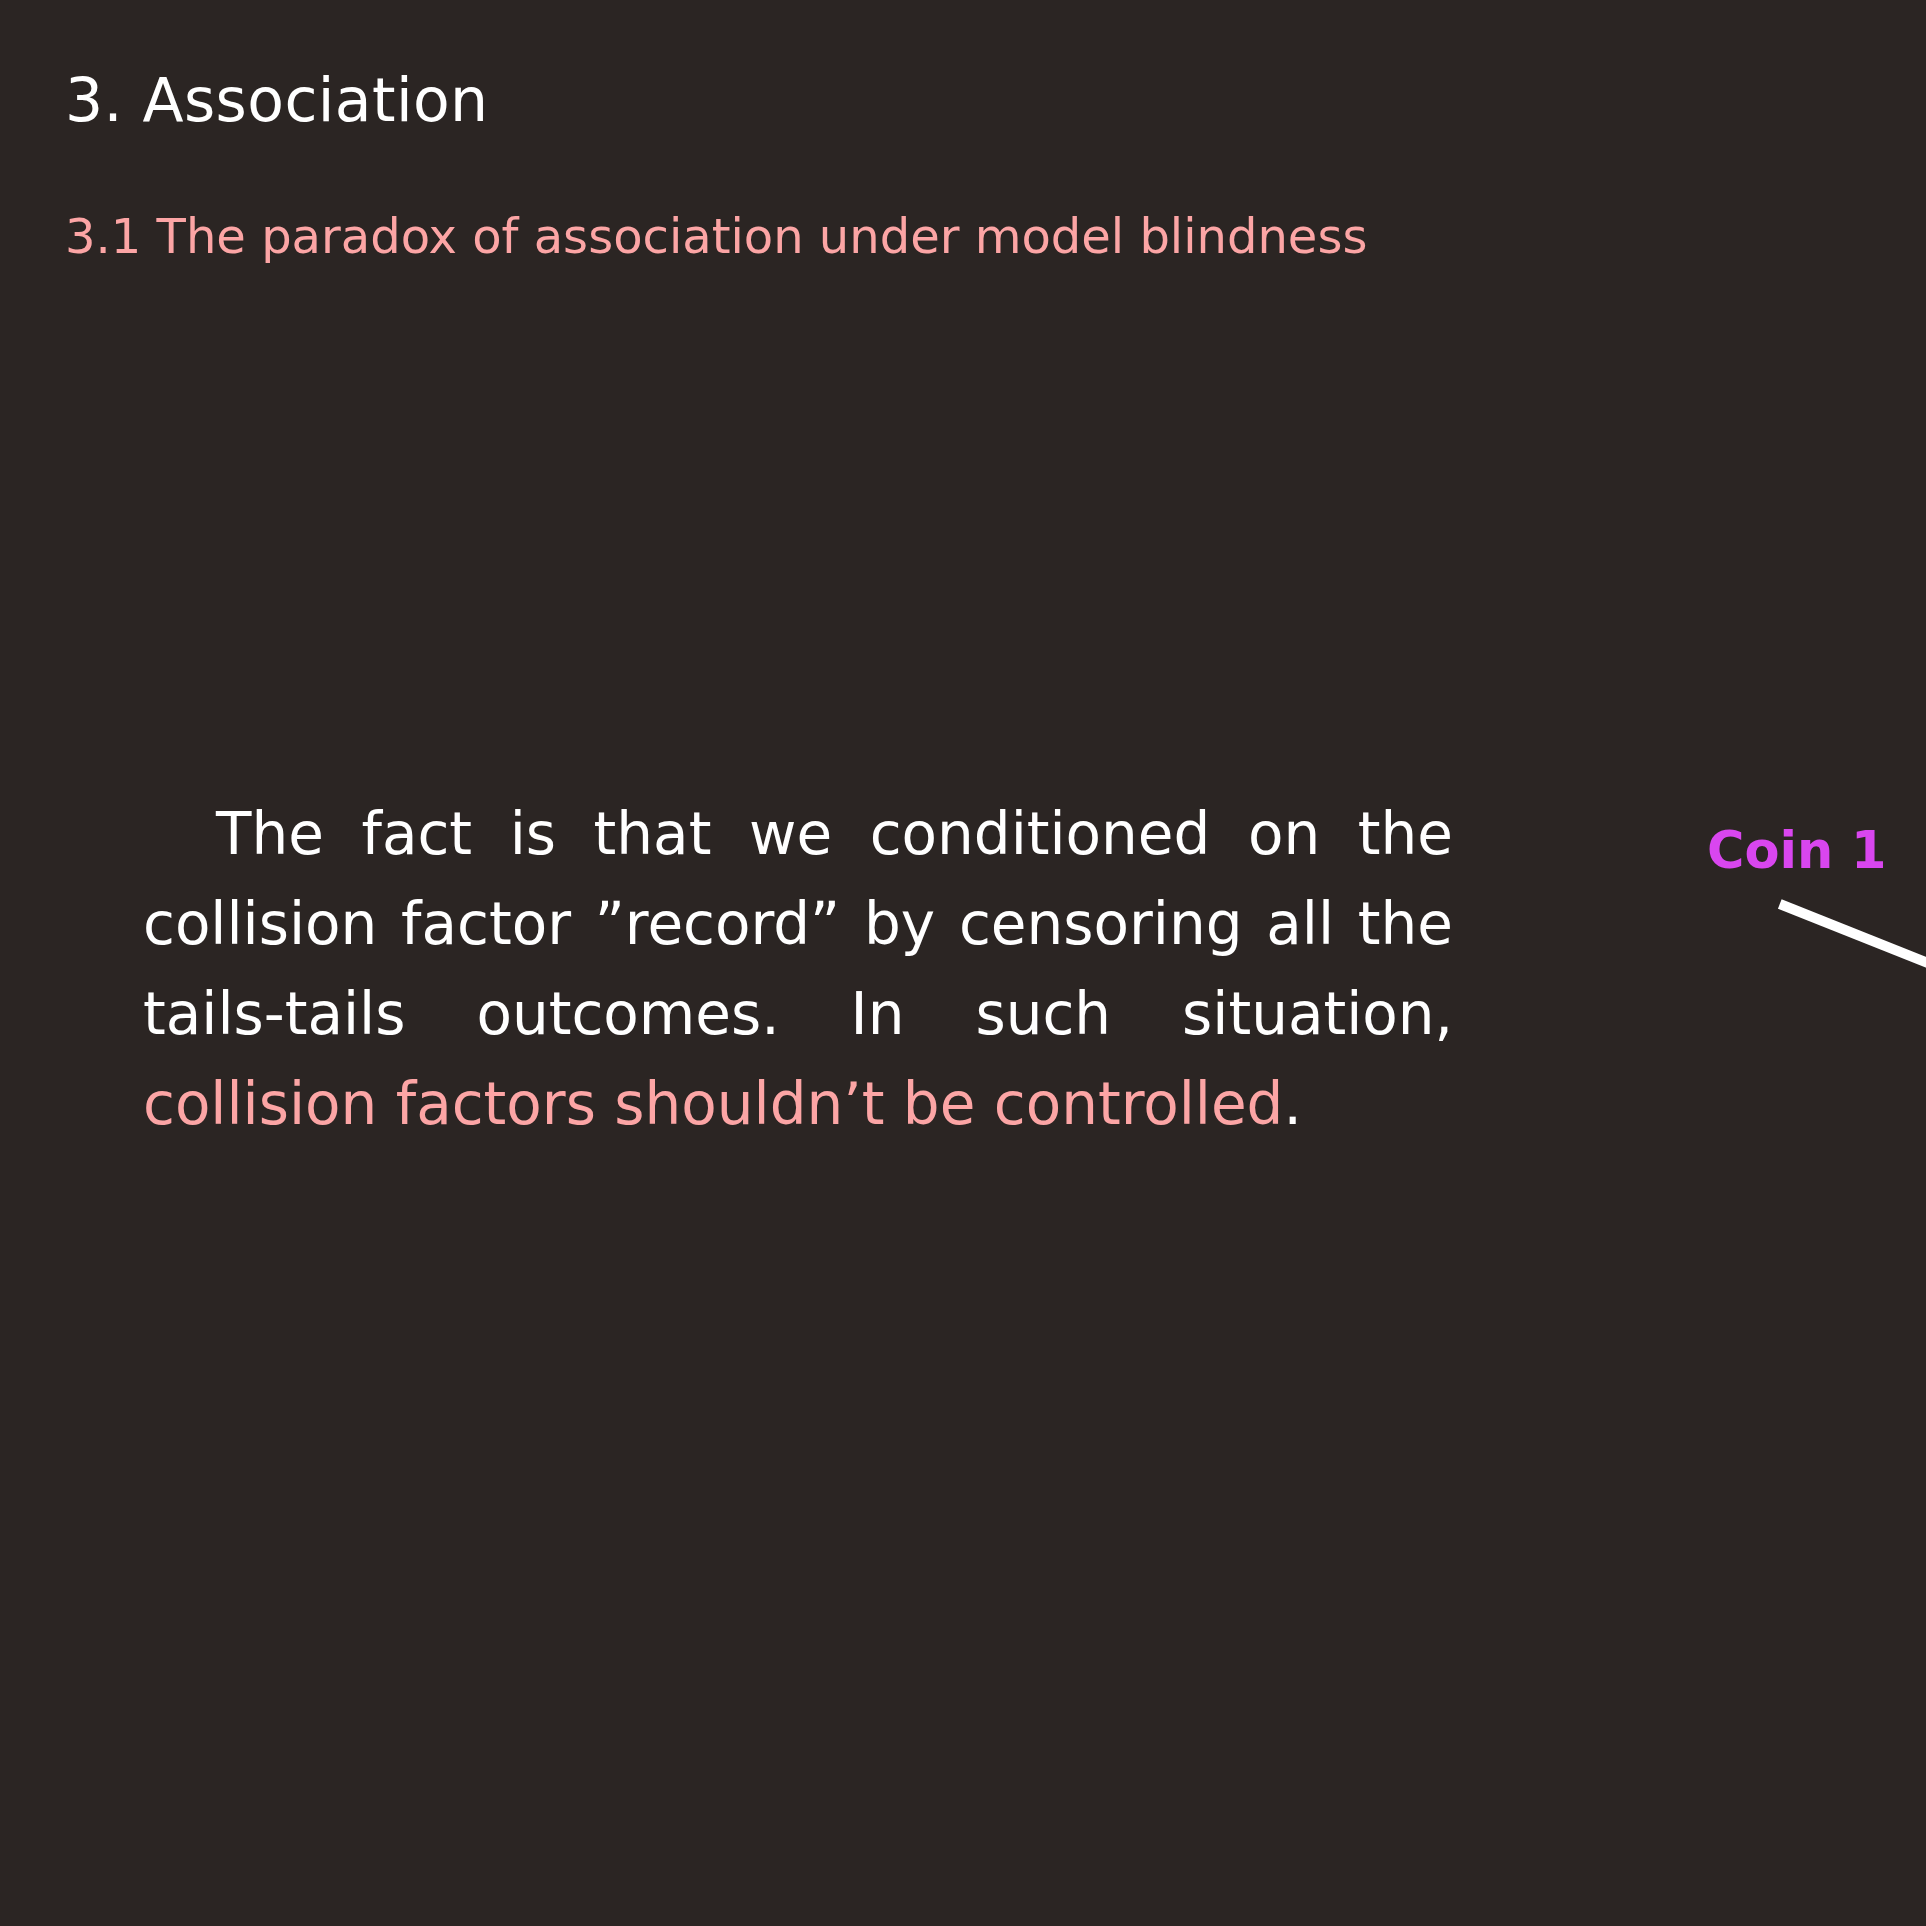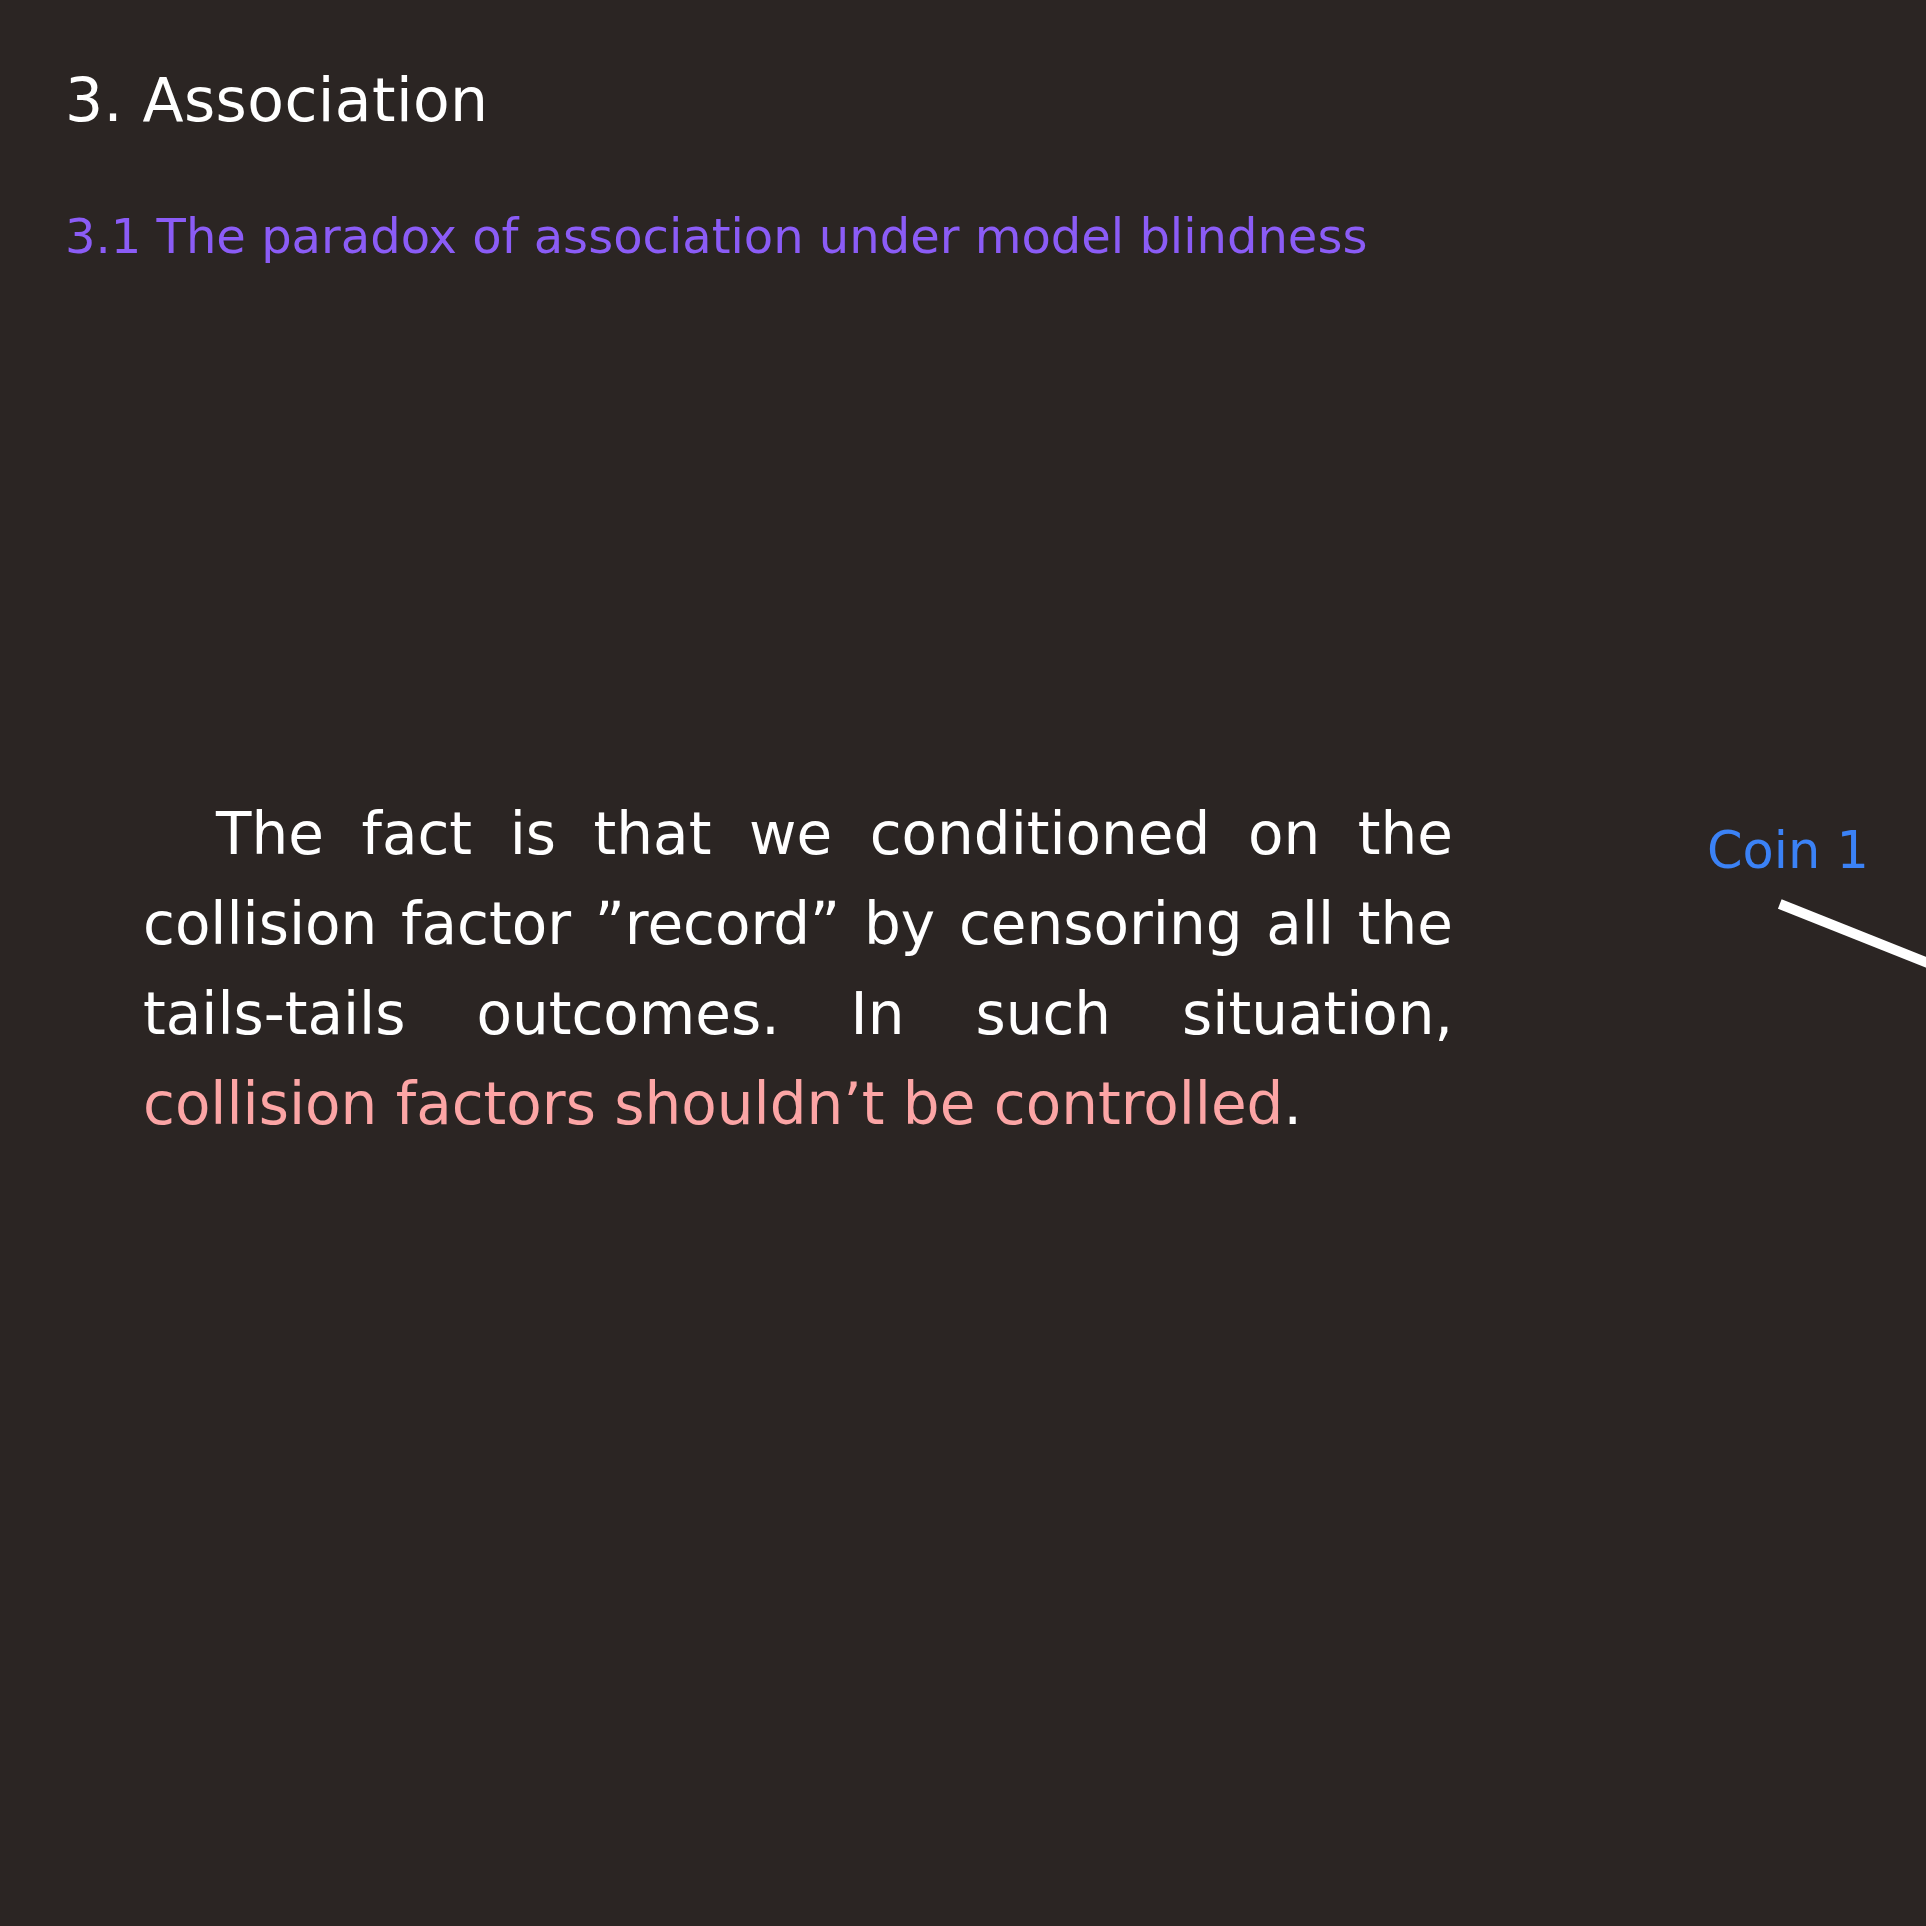--- a/index.html
+++ b/index.html
@@ -26,21 +26,21 @@
     letter-spacing: 0.4px;
     color: #ffffff;
     white-space: nowrap;
   }
   .slide-subtitle {
     position: absolute;
     left: 65px;
     top: 208px;
     font-size: 48px;
     font-weight: 400;
-    color: #8b5cf6;
+    color: #fca5a5;
     white-space: nowrap;
   }
 
   
   .body-text {
     position: absolute;
     left: 143px;
     top: 732px;
     width: 1310px;
     font-size: 58px;
@@ -55,22 +55,22 @@
   .diagram {
     position: absolute;
     left: 1618px;
     top: 821px;
     width: 1040px;
     height: 347px;
   }
   .node-label {
     position: absolute;
     font-size: 51px;
-    font-weight: normal;
-    color: #3b82f6;
+    font-weight: bold;
+    color: #d946ef;
     white-space: nowrap;
   }
   .node-coin1 { left: 89px; top: 0px; }
   .diagram svg {
     position: absolute;
     left: 0; top: 0;
     width: 1040px;
     height: 347px;
     overflow: visible;
   }

